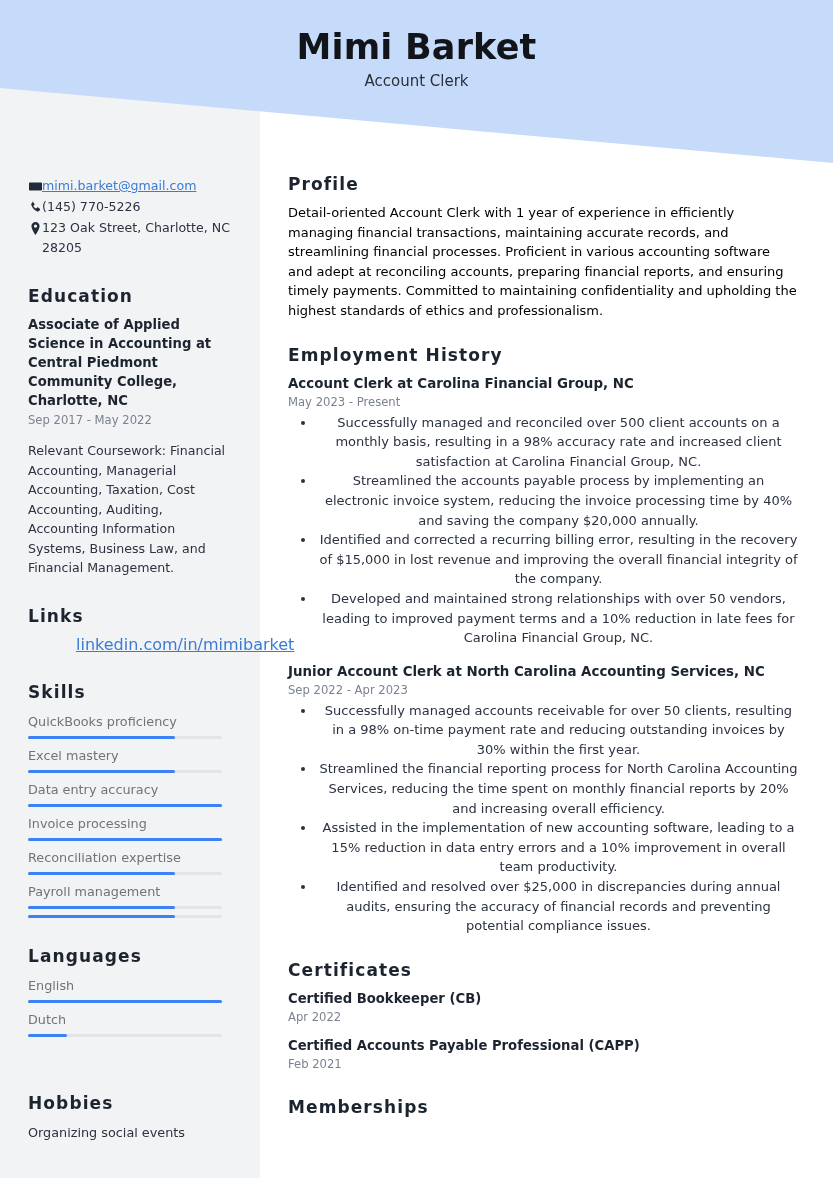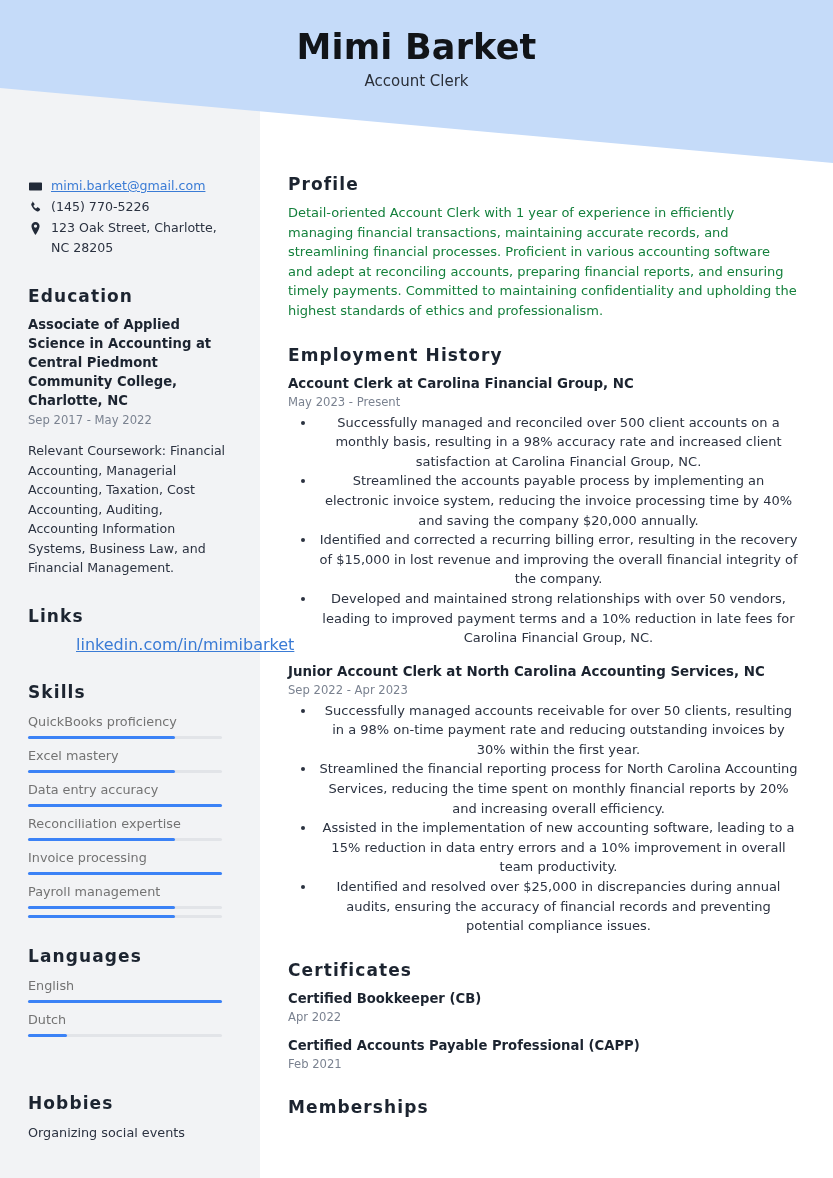--- a/index.html
+++ b/index.html
@@ -36,21 +36,21 @@
   .job-title {
     font-size:15px; font-weight:400; color:#2a2f38; margin-top:5px;
   }
 
   
   .sidebar {
     position:absolute; left:0; top:0; width:260px; height:1178px;
     z-index:5; padding:176px 28px 0 28px;
   }
   .contact-row {
-    display:flex; align-items:flex-start; gap:9px;
+    display:flex; align-items:flex-start; 
     font-size:12.6px; line-height:20px; color:#2b3240; margin-bottom:1px;
   }
   .contact-ico {
     width:14px; min-width:14px; height:20px;
     display:flex; align-items:center; justify-content:center;
     color:#222a38;
   }
   .contact-ico svg { display:block; }
   .contact-row a {
     color:#3a7bd5; text-decoration:underline; font-size:12.6px;
@@ -90,21 +90,21 @@
   .main {
     position:absolute; left:288px; top:0; width:510px; z-index:5;
     padding-top:174px;
   }
   .main-head {
     font-size:17px; font-weight:700; letter-spacing:1.1px;
     color:#1c2430; margin-bottom:9px;
   }
   .section { margin-bottom:24px; }
   .para {
-    font-size:13px; color:#15803d; line-height:19.6px;
+    font-size:13px; color:#000000; line-height:19.6px;
   }
   .job-head {
     font-size:13.4px; font-weight:700; color:#1c2430; line-height:19px;
   }
   .job-date {
     font-size:11.6px; color:#7a8290; line-height:17px; margin-top:1px;
   }
   ul.bullets { margin:2px 0 0 0; padding-left:28px; list-style:disc;text-align:center; }
   ul.bullets li {
     font-size:13px; color:#2b3240; line-height:19.6px; margin-bottom:0px;
@@ -194,29 +194,29 @@
               <div class="bar-fill" style="width: 76%;"></div>
             </div>
           </div>
           <div class="bar-item">
             <div class="bar-label">Data entry accuracy</div>
             <div class="bar-track">
               <div class="bar-fill" style="width: 100%;"></div>
             </div>
           </div>
           <div class="bar-item">
+            <div class="bar-label">Invoice processing</div>
+            <div class="bar-track">
+              <div class="bar-fill" style="width: 100%;"></div>
+            </div>
+          </div>
+          <div class="bar-item">
             <div class="bar-label">Reconciliation expertise</div>
             <div class="bar-track">
               <div class="bar-fill" style="width: 76%;"></div>
-            </div>
-          </div>
-          <div class="bar-item">
-            <div class="bar-label">Invoice processing</div>
-            <div class="bar-track">
-              <div class="bar-fill" style="width: 100%;"></div>
             </div>
           </div>
           <div class="bar-item">
             <div class="bar-label">Payroll management</div>
             <div class="bar-track">
               <div class="bar-fill" style="width: 76%;"></div>
             </div>
           </div>
           <div class="bar-item">
             <div class="bar-track">

